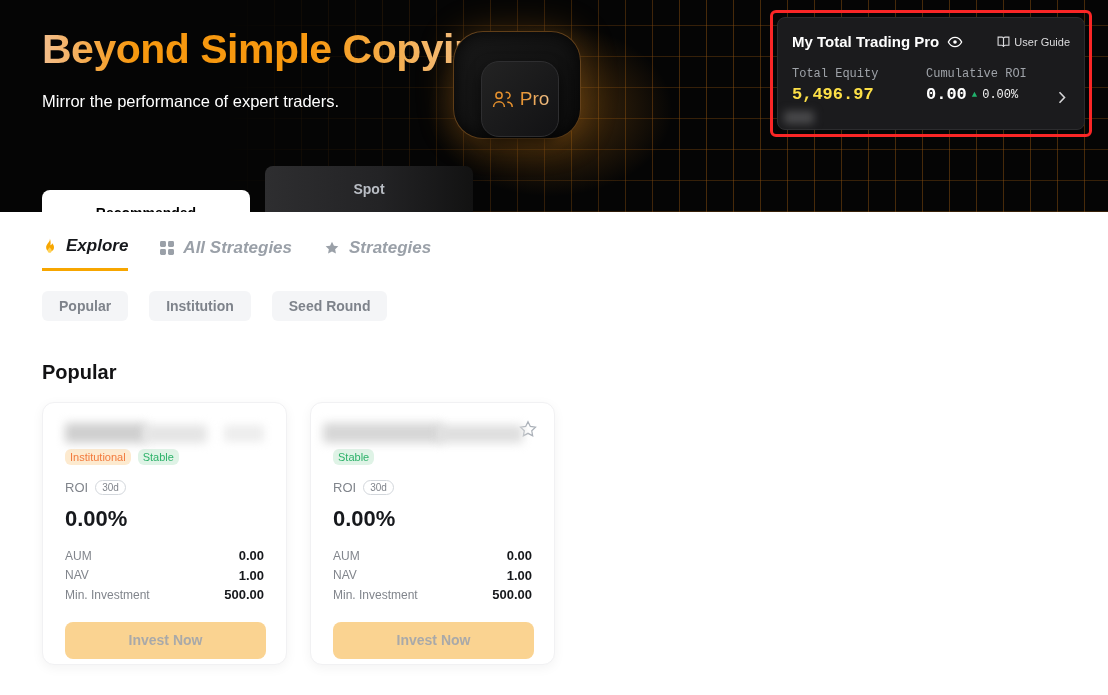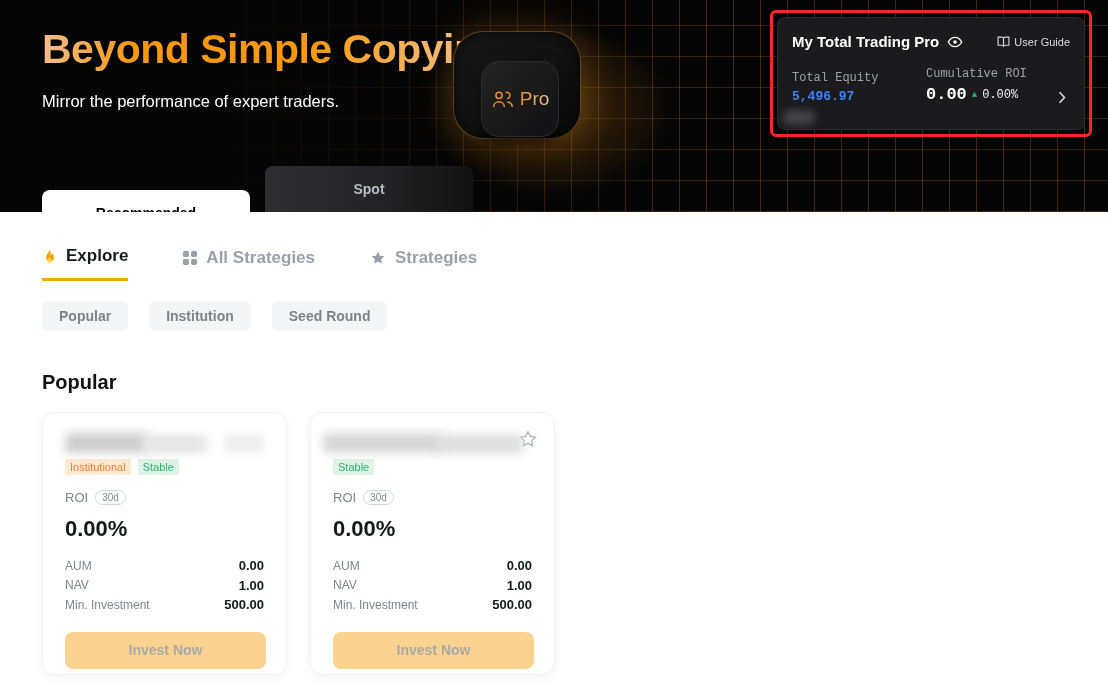--- a/index.html
+++ b/index.html
@@ -43,53 +43,53 @@
     border:3px solid #fa2626; border-radius:6px; z-index:5; pointer-events:none; }
   .account-panel { position:absolute; left:777px; top:17px; width:308px; height:113px; background:#1b1b1d;
     border:1px solid #2c2c2e; border-radius:8px; padding:15px 14px 12px 14px; z-index:4; }
   .panel-top { display:flex; align-items:center; }
   .panel-title { font-size:15px; font-weight:700; color:#ffffff; }
   .eye-btn { margin-left:8px; display:flex; align-items:center; cursor:pointer; }
   .user-guide { margin-left:auto; display:flex; align-items:center; gap:4px; font-size:11px; color:#dcdcde; cursor:pointer; }
   .panel-stats { display:flex; align-items:flex-end; margin-top:17px;font-family:Liberation Mono, monospace; }
   .stat-col1 { width:134px; }
   .stat-label { font-size:12px; color:#9fa3a9; }
-  .stat-value { font-size:13px; font-weight:700; color:#3b82f6; margin-top:4px; }
+  .stat-value { font-size:17px; font-weight:700; color:#fde047; margin-top:4px; }
   .roi-line { display:flex; align-items:center; gap:5px; margin-top:4px; }
   .roi-main { font-size:17px; font-weight:700; color:#ffffff; }
   .roi-up { font-size:9px; color:#20b26c; }
   .roi-delta { font-size:12px; color:#f4f4f4; }
   .panel-chevron { margin-left:auto; margin-top:16px; margin-right:4px; cursor:pointer; }
   .panel-blur-badge { position:absolute; left:6px; bottom:5px; width:30px; height:13px; background:#4a4a4c; filter:blur(4px); border-radius:2px; }
 
   
   .content { position:absolute; top:212px; left:0; width:1108px; bottom:0; background:#ffffff; padding-left:42px; }
 
-  .nav-tabs { display:flex; gap:55px; margin-top:34px; }
+  .nav-tabs { display:flex; gap:32px; margin-top:24px;font-style:italic; }
   .nav-tab { display:flex; align-items:center; gap:9px; font-size:17px; font-weight:700; color:#9aa0a8;
     padding-bottom:12px; cursor:pointer; }
   .nav-tab.active { color:#16181c; border-bottom:3px solid #F7A600; }
 
   .chips { display:flex; gap:21px; margin-top:20px; }
   .chip { background:#f4f5f7; color:#7e838b; font-size:14px; font-weight:600; padding:7px 17px; border-radius:6px; cursor:pointer; }
 
   .section-title { margin-top:40px; font-size:20px; font-weight:700; color:#121214; }
 
   .cards { display:flex; gap:23px; margin-top:18px; }
   .card { position:relative; width:245px; height:263px; background:#fff; border:1px solid #f1f1f3; border-radius:12px;
     box-shadow:0 3px 12px rgba(0,0,0,.05); padding:20px 22px 0 22px; }
   .blur-row { position:relative; height:22px; margin-bottom:4px; }
   .blur-a { position:absolute; left:0; top:0; width:82px; height:20px; background:#cfcfcf; filter:blur(5px); border-radius:3px; }
   .blur-b { position:absolute; left:78px; top:2px; width:64px; height:18px; background:#e4e4e4; filter:blur(5px); border-radius:3px; }
   .blur-c { position:absolute; right:0; top:2px; width:40px; height:17px; background:#ededed; filter:blur(4px); border-radius:3px; }
   .card2 .blur-a { left:-10px; width:120px; background:#d6d6d6; }
   .card2 .blur-b { left:104px; width:86px; background:#dedede; }
   .fav-star { position:absolute; top:16px; right:16px; cursor:pointer; }
   .tag-row { display:flex; gap:7px; margin-top:2px; }
-  .tag { font-size:11px; padding:2px 5px; border-radius:0; font-weight:400; }
+  .tag { font-size:11px; padding:2px 5px; border-radius:6px; font-weight:400; }
   .tag-orange { color:#f27a3d; background:#fdeacf; }
   .tag-green { color:#2db26a; background:#dff3e6; }
   .roi-row { display:flex; align-items:center; gap:7px; margin-top:15px; }
   .roi-label { font-size:13px; color:#81858c; }
   .roi-period { font-size:10px; color:#81858c; border:1px solid #d3d7dc; border-radius:9px; padding:1px 6px; }
   .roi-big { margin-top:11px; font-size:22px; font-weight:700; color:#16181c; }
   .metrics { margin-top:14px; }
   .metric-row { display:flex; justify-content:space-between; align-items:center; height:19.5px; }
   .metric-label { font-size:12px; color:#81858c; }
   .metric-value { font-size:13px; font-weight:700; color:#16181c; }

